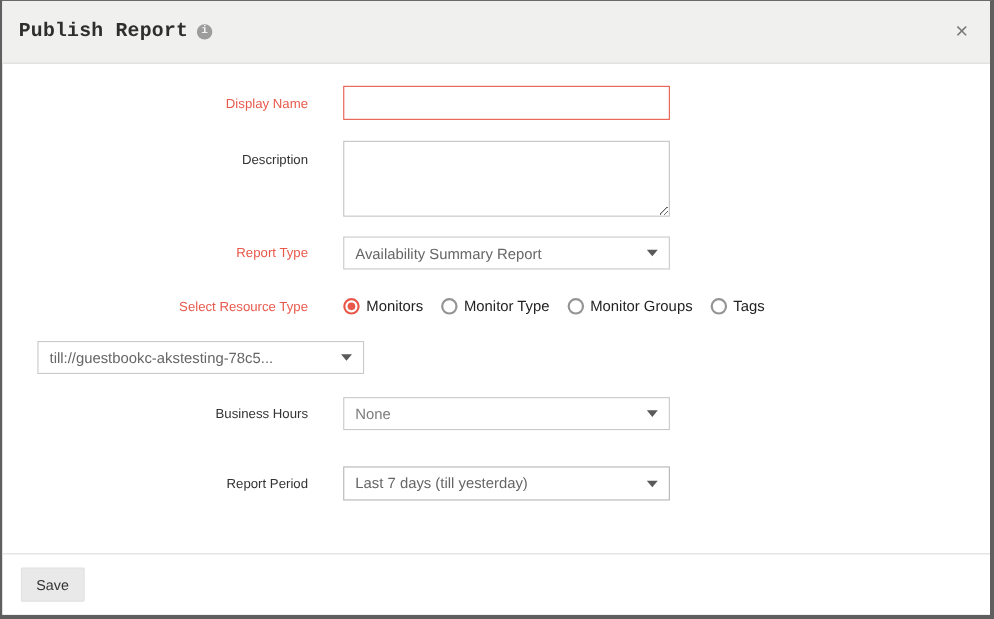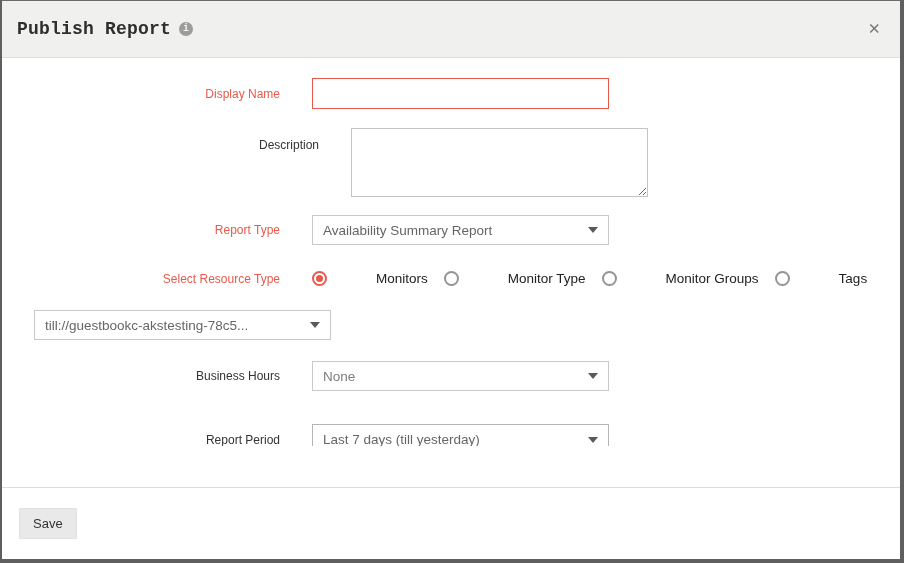--- a/index.html
+++ b/index.html
@@ -64,21 +64,21 @@
     flex: 1;
     padding-top: 20px;
     overflow: hidden;
   }
   .form-row {
     display: flex;
     align-items: center;
     margin-bottom: 19px;
   }
   .form-row.top-align { align-items: flex-start; }
-  .form-row.top-align .label-col { padding-top: 10px; margin-left: 39px; }
+  .form-row.top-align .label-col { padding-top: 10px; }
   .label-col {
     width: 278px;
     flex-shrink: 0;
     text-align: right;
     font-size: 12px;
     color: #333333;
   }
   .label-col.required { color: #e8594c; }
   .field-col {
     margin-left: 32px;
@@ -143,21 +143,20 @@
   
   .radio-group {
     display: flex;
     align-items: center;
   }
   .radio-option {
     display: flex;
     align-items: center;
     margin-right: 16px;
     cursor: pointer;
-    gap: 43px;
   }
   .radio-option:last-child { margin-right: 0; }
   .radio-circle {
     width: 15px;
     height: 15px;
     border-radius: 50%;
     border: 2px solid #949494;
     background: #fff;
     display: inline-flex;
     align-items: center;
@@ -183,21 +182,21 @@
   .row-description    { margin-bottom: 18px; }
   .row-report-type    { margin-bottom: 26px; }
   .row-resource-type  { margin-bottom: 24px; }
   .row-filter-monitor { margin-bottom: 21px; }
   .row-business-hours { margin-bottom: 33px; }
   .row-report-period  { margin-bottom: 0; }
 
   
   .modal-footer {
     flex-shrink: 0;
-    height: 72px;
+    height: 56px;
     border-top: 1px solid #dcdcdc;
     display: flex;
     align-items: center;
     padding: 0 17px;
     margin-top: 41px;
   }
   .save-btn {
     background: #e9e9e9;
     border: 1px solid #e1e1e1;
     color: #333333;

